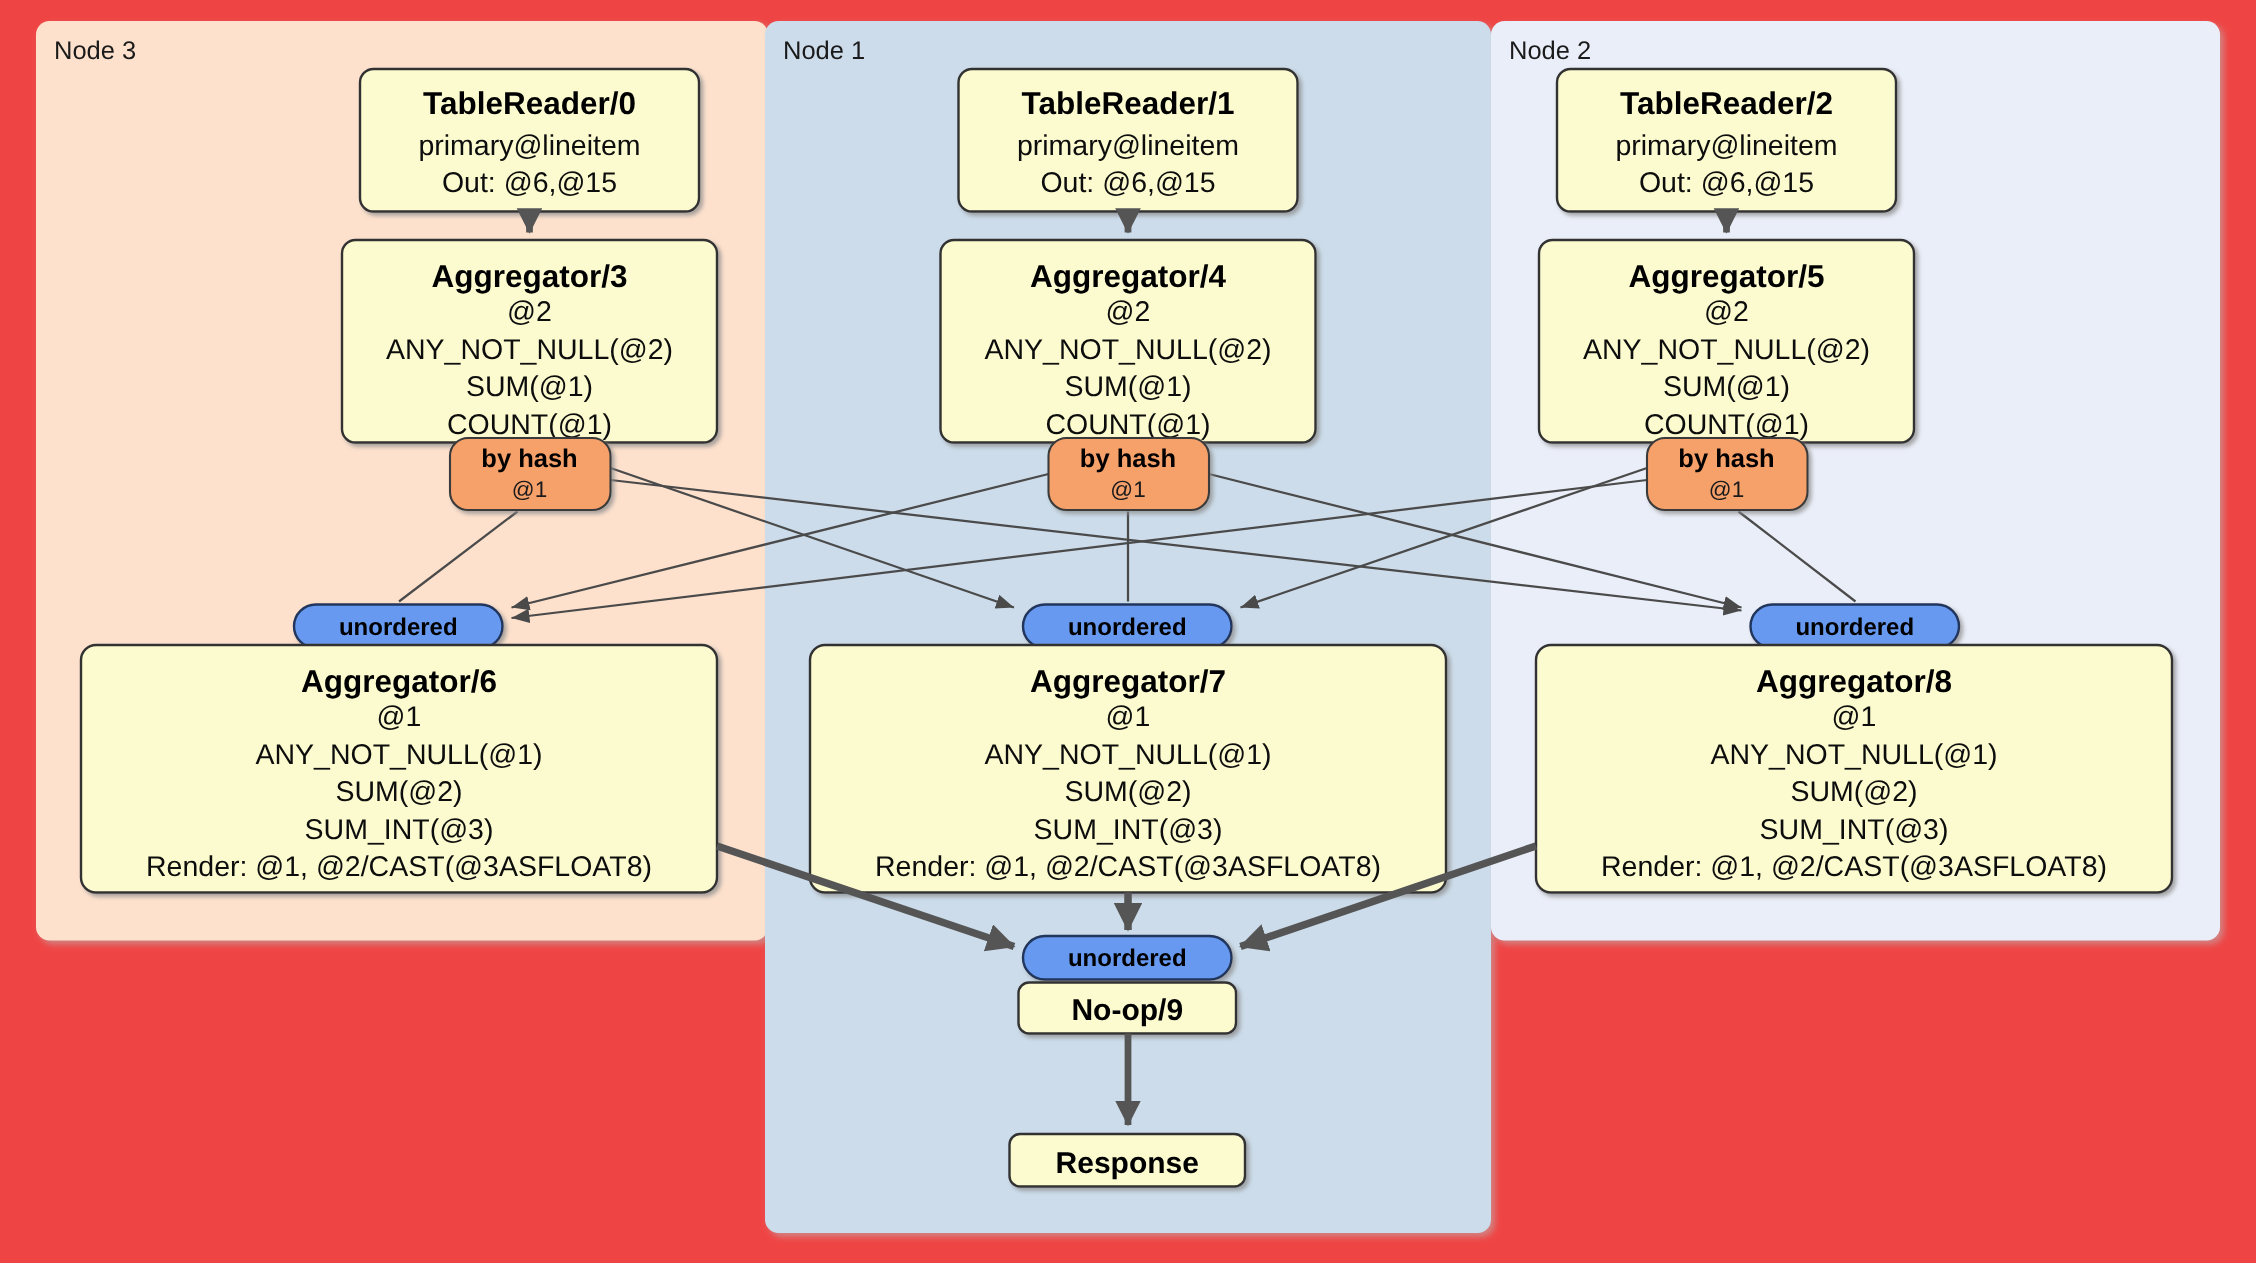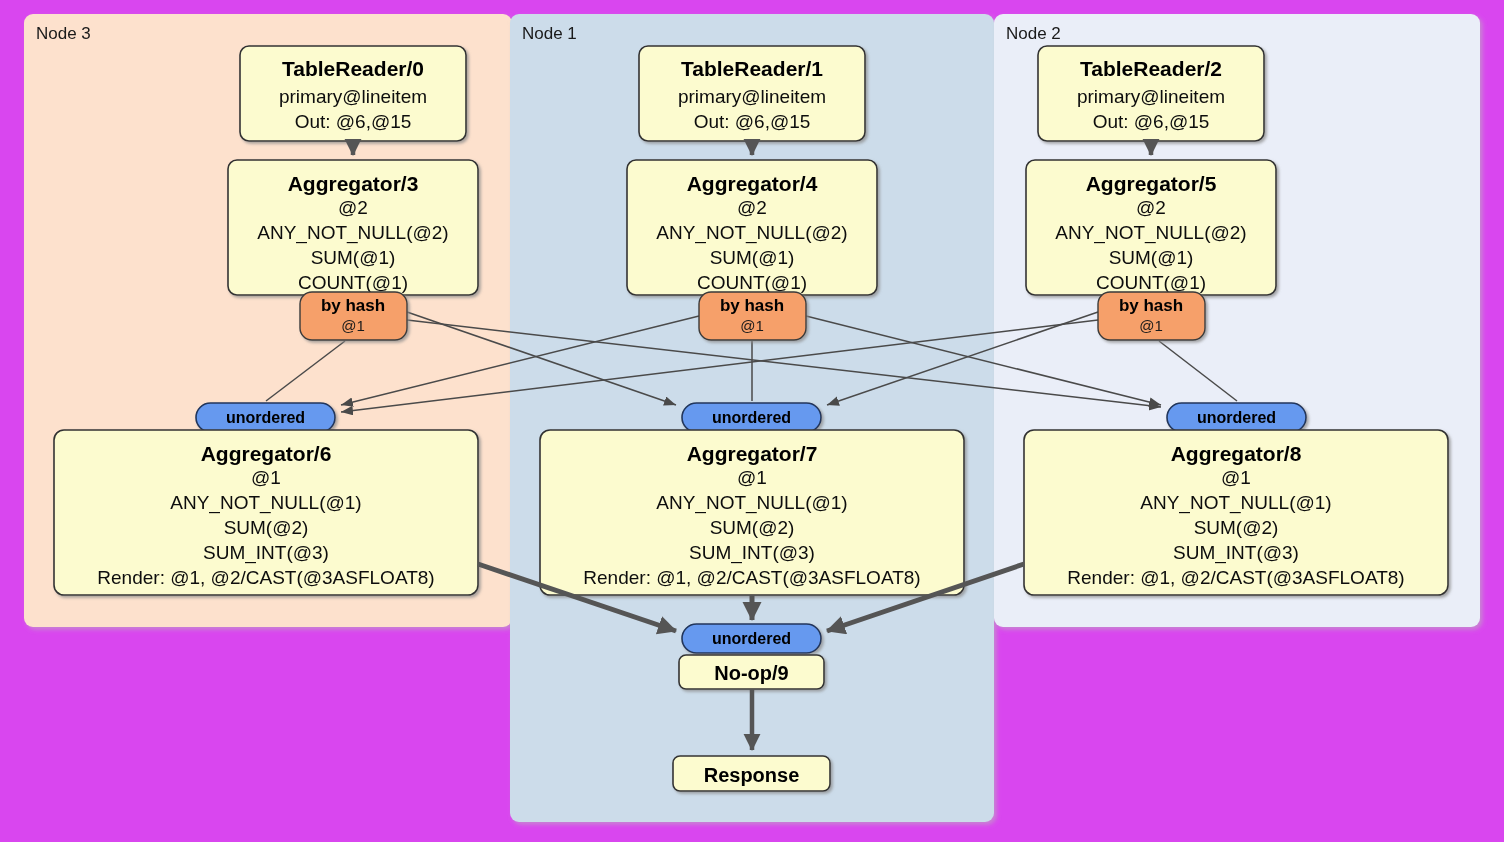--- a/index.html
+++ b/index.html
@@ -10,21 +10,21 @@
   body {
     width: 1504px;
     height: 842px;
     font-family: "Liberation Sans", sans-serif;
     overflow: hidden;
   }
   #stage {
     position: relative;
     width: 1504px;
     height: 842px;
-    background: #d946ef;
+    background: #ef4444;
   }
   svg#diagram {
     position: absolute;
     left: 0;
     top: 0;
     width: 1504px;
     height: 842px;
     display: block;
   }
   .panel-label {

